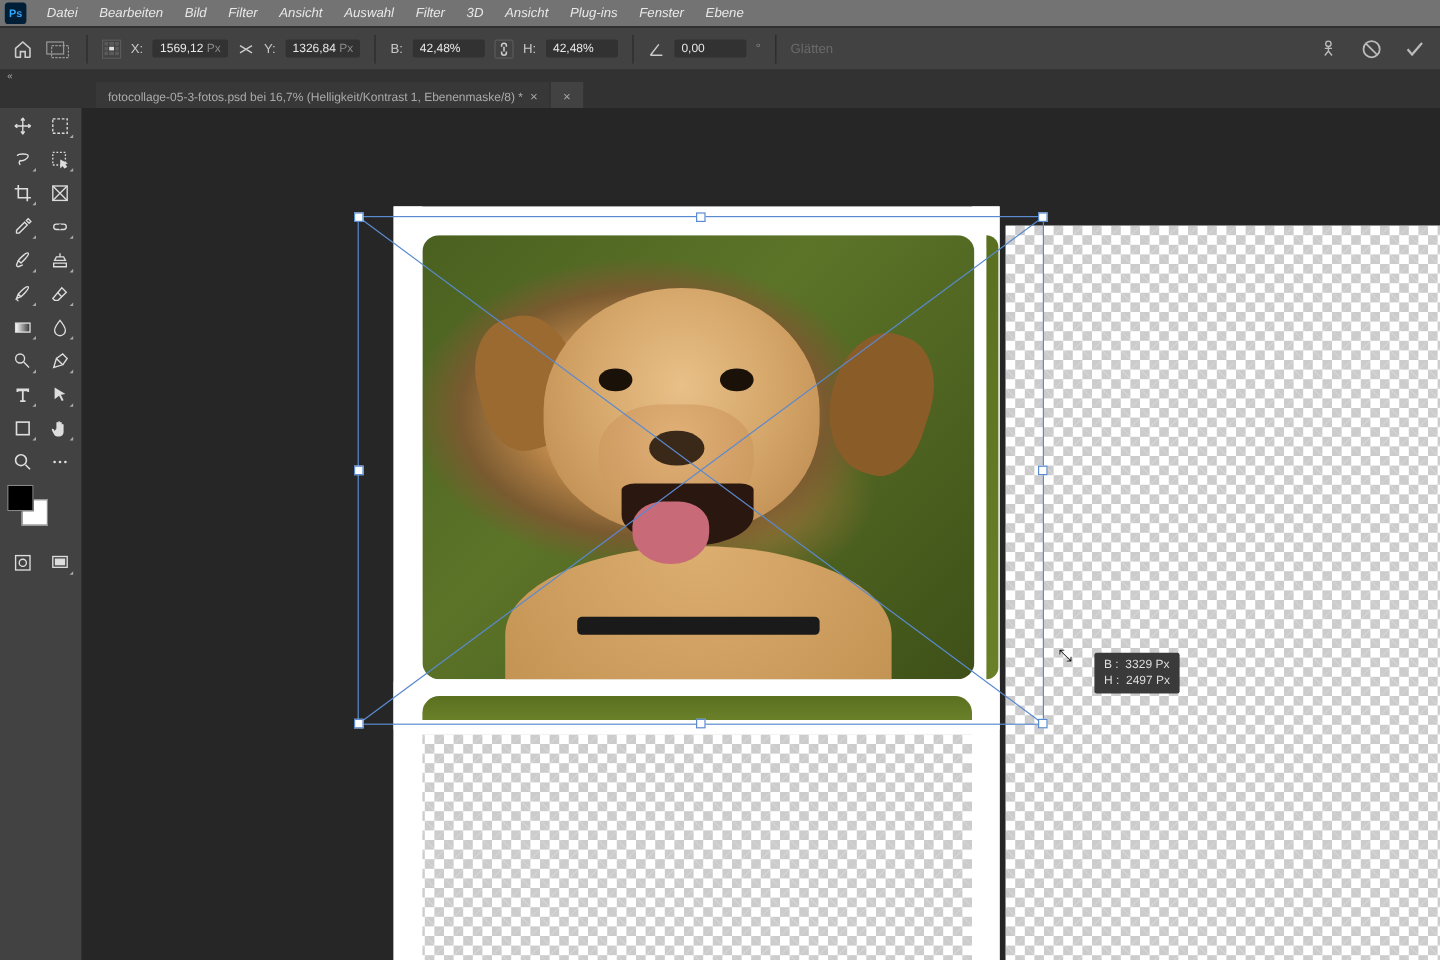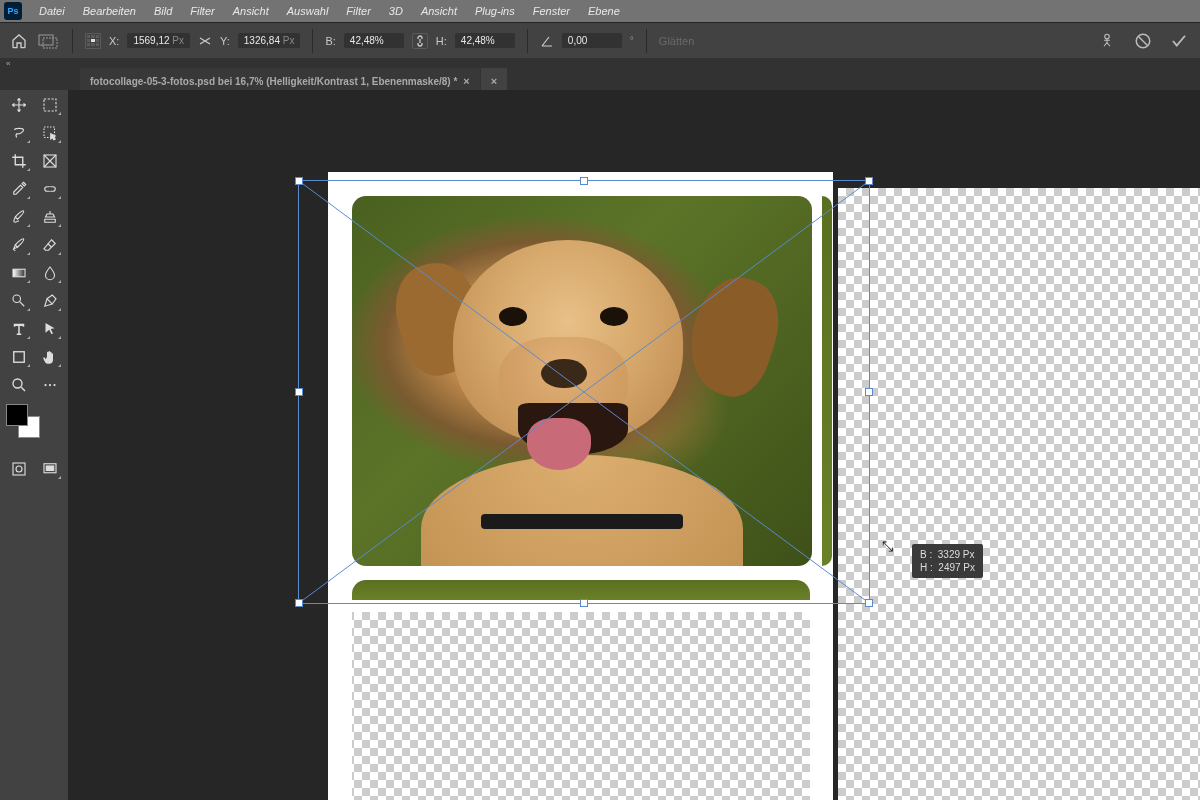--- a/index.html
+++ b/index.html
@@ -18,21 +18,21 @@
 .optionsbar .val { background: #323232; padding: 2px 6px; border-radius: 2px; color: #e8e8e8; font-size: 10px; min-width: 60px; display: inline-block; }
 .optionsbar .unit { color: #8a8a8a; font-size: 10px; text-align: right; }
 .optionsbar .link-icon { width: 16px; height: 16px; border: 1px solid #5a5a5a; border-radius: 2px; display: flex; align-items: center; justify-content: center; font-size: 10px; }
 .optionsbar .right { position: absolute; right: 12px; display: flex; gap: 18px; align-items: center; }
 .optionsbar .right svg { cursor: pointer; }
 
 .collapse-strip { height: 10px; background: #323232; position: relative; }
 .collapse-strip .arr { position: absolute; left: 6px; top: 1px; color: #aaa; font-size: 8px; }
 
 
-.tabbar { height: 22px; background: #323232; display: flex; align-items: flex-end; padding-left: 80px; font-weight: bold; }
+.tabbar { height: 22px; background: #323232; display: flex; align-items: flex-end; padding-left: 80px; }
 .tab { height: 22px; background: #424242; color: #d0d0d0; font-size: 10px; padding: 4px 10px 0 10px; border-radius: 0; display: flex; align-items: center; gap: 6px; cursor: pointer; margin-right: 1px; max-width: 500px; }
 .tab.inactive { background: #383838; color: #aaa; }
 .tab .close { color: #aaa; font-size: 11px; }
 
 
 .workspace { position: absolute; top: 90px; left: 68px; right: 0; bottom: 0; background: #262626; overflow: hidden; }
 
 
 .toolbar { position: absolute; top: 90px; left: 0; width: 68px; bottom: 0; background: #424242; padding: 4px 6px; }
 .toolbar .row { display: flex; gap: 6px; margin-bottom: 6px; }

